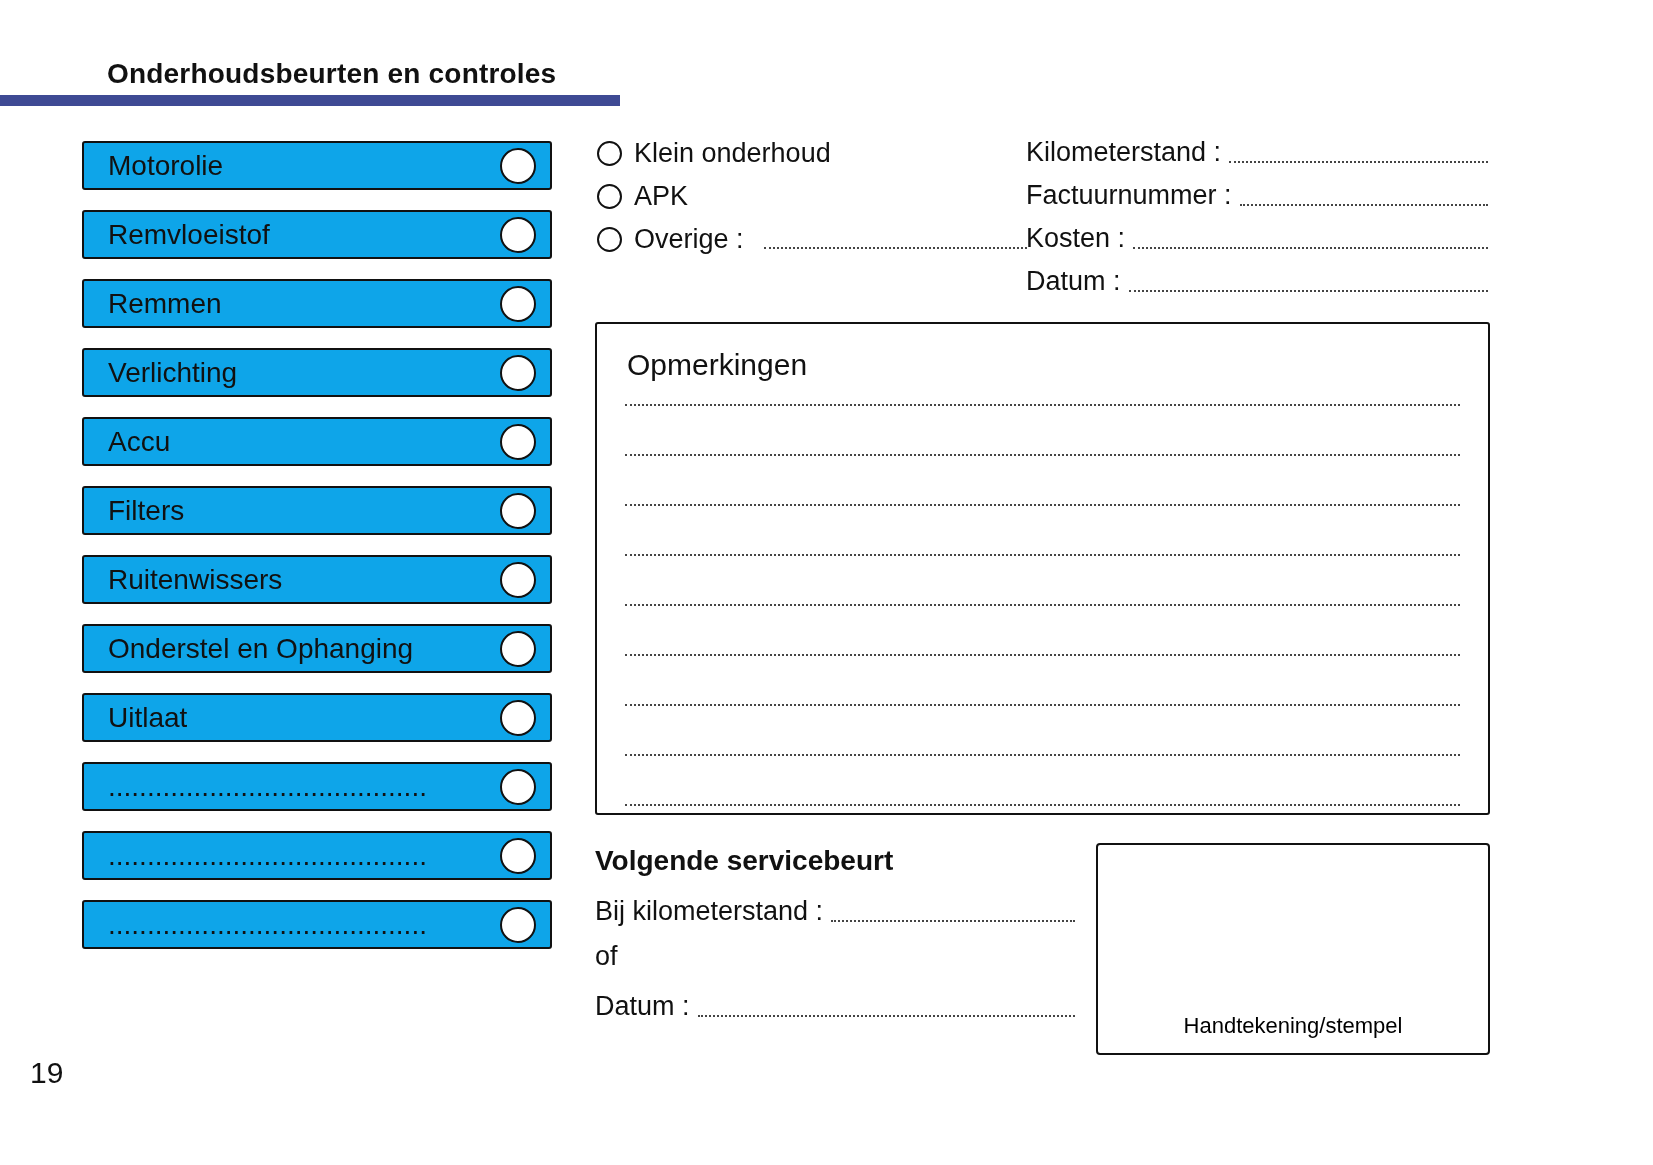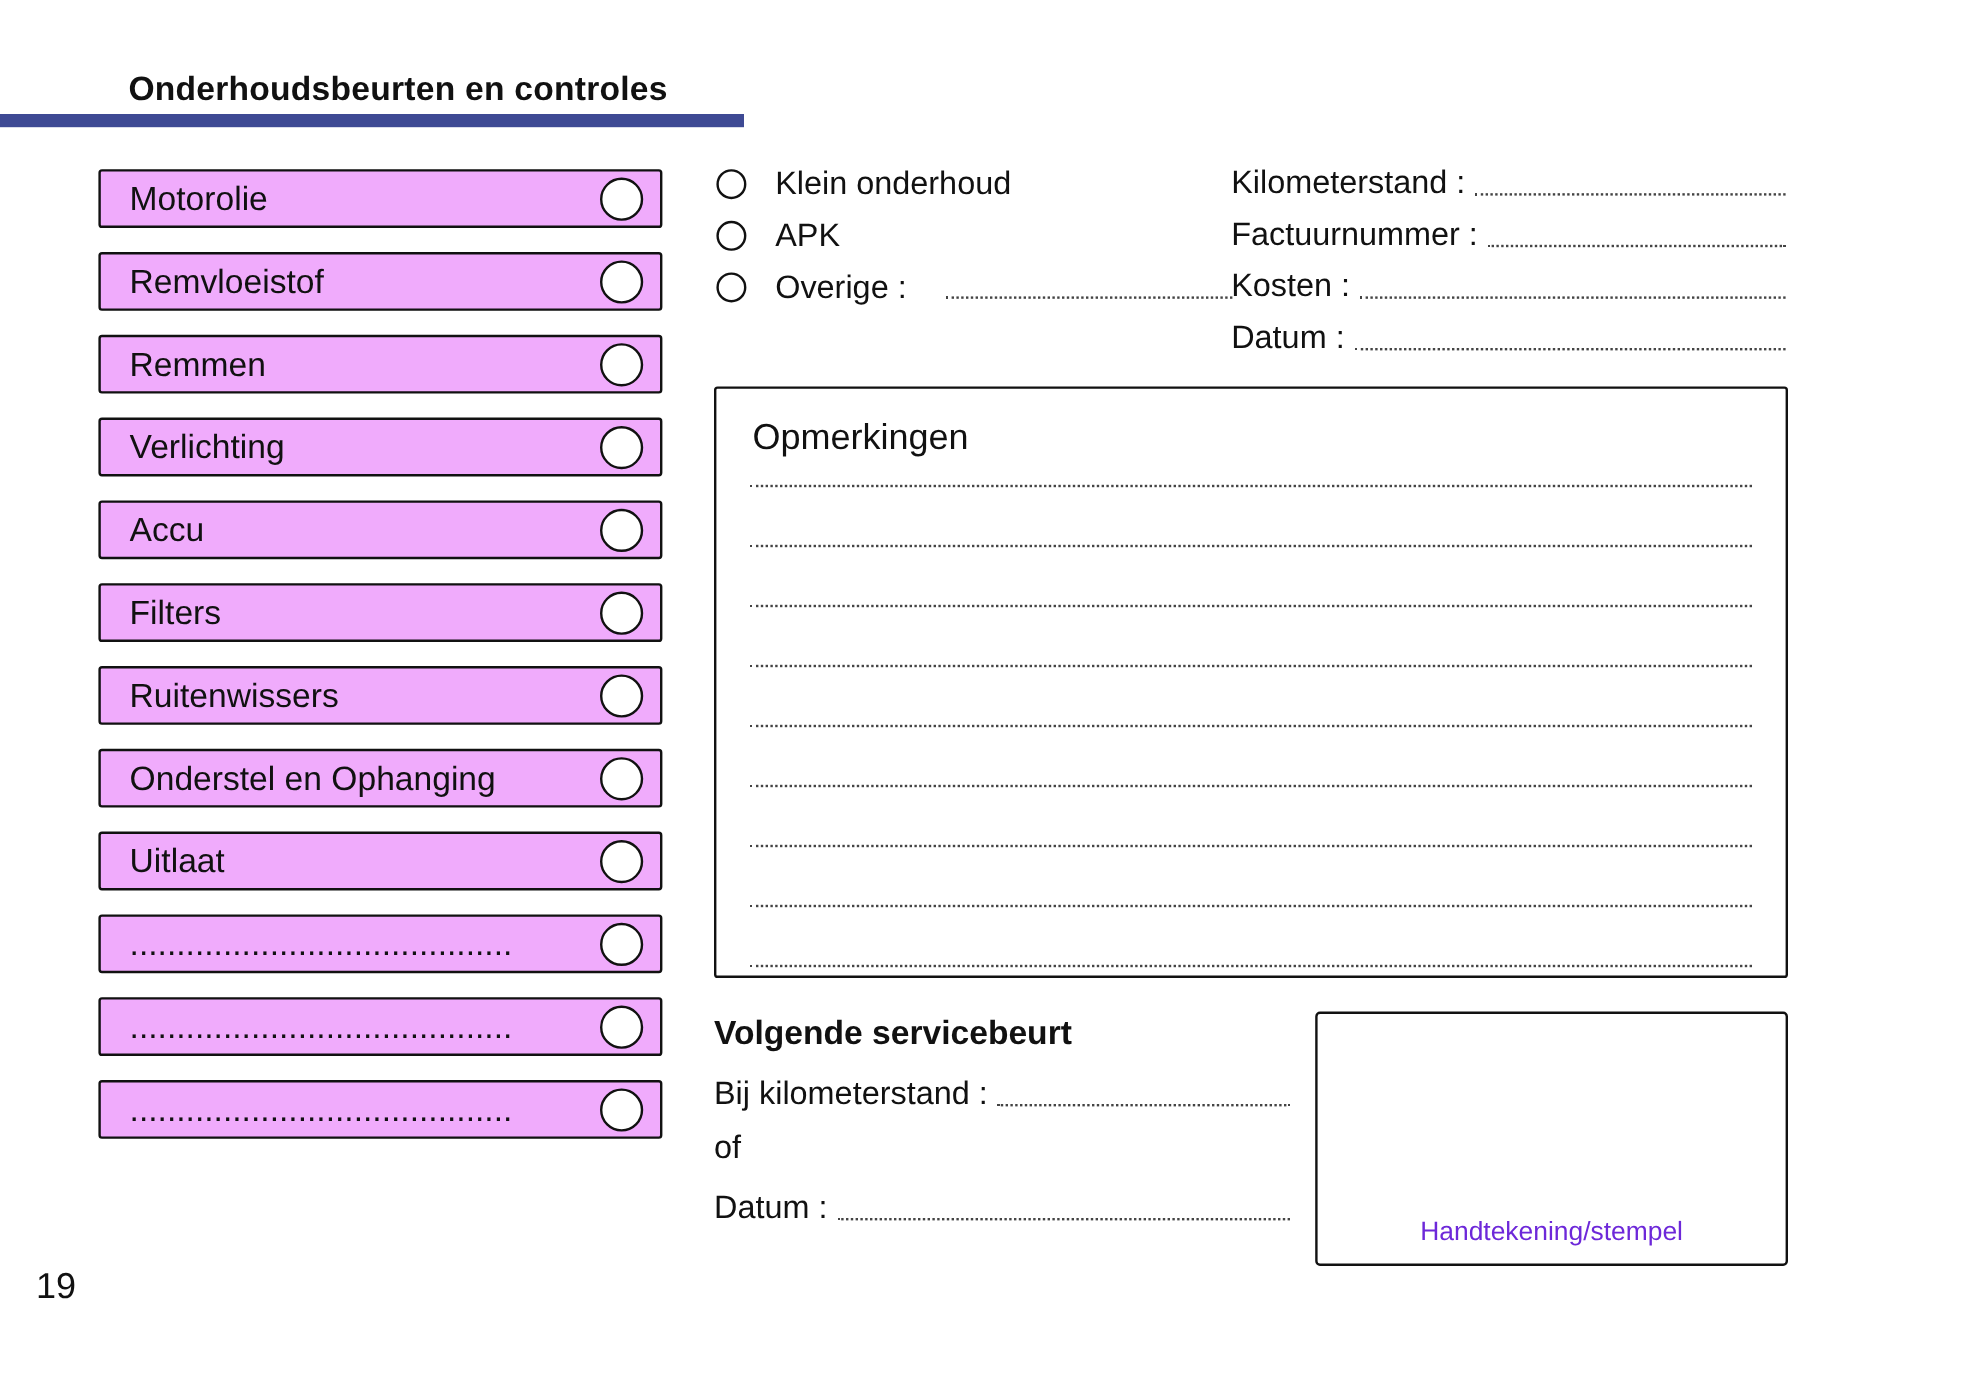--- a/index.html
+++ b/index.html
@@ -35,40 +35,40 @@
     left:82px; top:141px;
     display:flex; flex-direction:column; gap:20px;
   }
   .check-row {
     width:470px; height:49px;
     border:2px solid #111;
     border-radius:3px;
     display:flex; align-items:center; justify-content:space-between;
     padding:0 14px 0 24px;
     font-size:28px;
-    background:#f0abfc;
+    background:#0ea5e9;
   }
   .check-label { white-space:nowrap; overflow:hidden; }
   .circle-lg {
     flex:none;
     width:36px; height:36px;
     border:2.5px solid #111;
     border-radius:50%;
     background:#fff;
   }
 
   
   .svc-block {
     position:absolute;
     left:597px; top:139px;
     width:430px;
     display:flex; flex-direction:column; gap:14px;
   }
   .svc-row {
-    display:flex; align-items:center; gap:24px;
+    display:flex; align-items:center; gap:12px;
     height:29px; font-size:27px;
   }
   .circle-sm {
     flex:none;
     width:25px; height:25px;
     border:2.5px solid #111;
     border-radius:50%;
     background:#fff;
   }
   .dotline {
@@ -140,21 +140,21 @@
     left:1096px; top:843px;
     width:394px; height:212px;
     border:2px solid #111;
     border-radius:4px;
     display:flex; align-items:flex-end; justify-content:center;
     padding-bottom:14px;
     background:#fff;
   }
   .signature-label {
     font-size:22px;
-    color:#6d28d9;
+    color:#000000;
   }
 
   .page-number {
     position:absolute;
     left:30px; top:1056px;
     font-size:30px;
   }
 </style>
 </head>
 <body>

